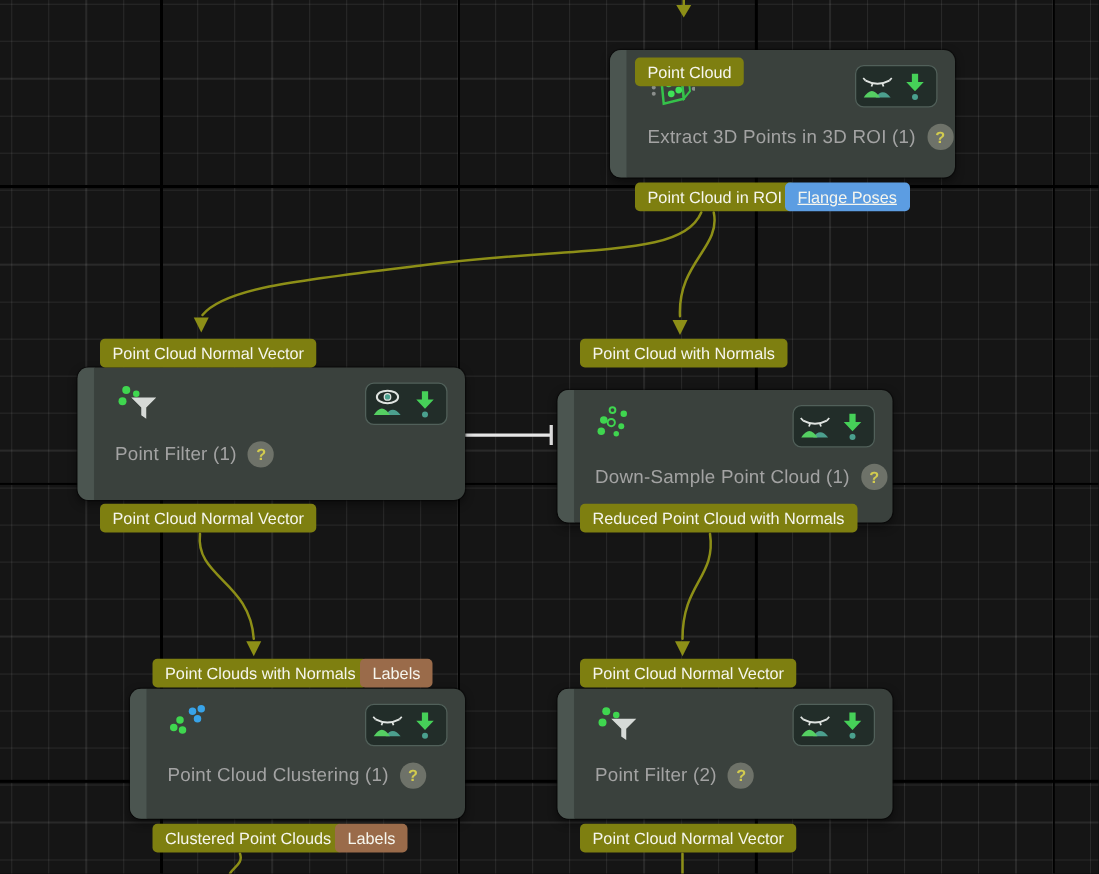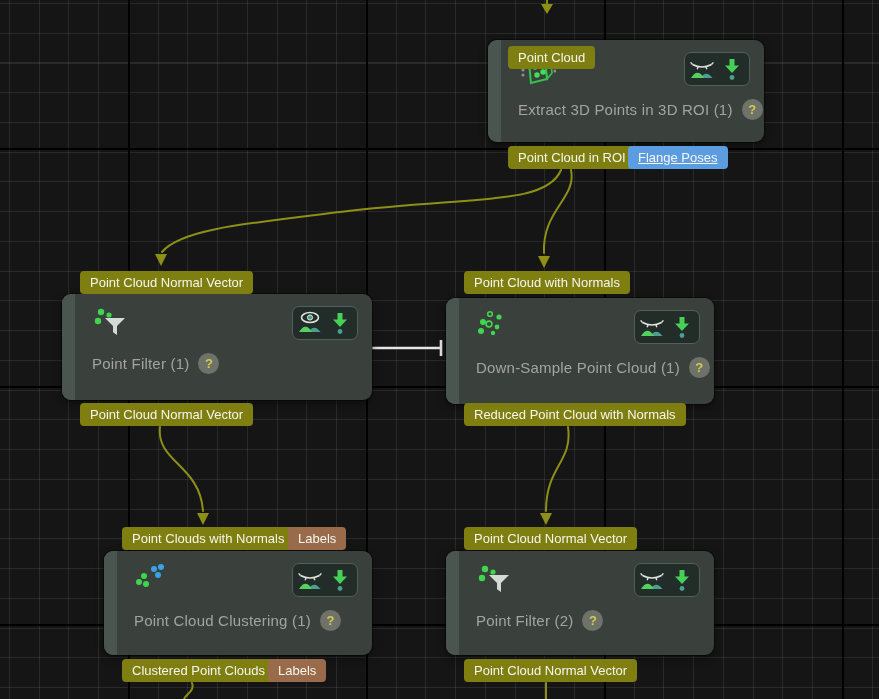--- a/index.html
+++ b/index.html
@@ -63,21 +63,21 @@
   #b-pcc-in1{left:122px;top:527px;}
   #b-pcc-in2{left:288px;top:527px;}
   #b-pcc-out1{left:122px;top:659px;}
   #b-pcc-out2{left:268px;top:659px;}
   #b-pf2-in{left:464px;top:527px;}
   #b-pf2-out{left:464px;top:659px;}
 
   
   #n-extract{left:488px;top:40px;width:276px;height:102px;}
   #n-pf1{left:62px;top:294px;width:310px;height:106px;}
-  #n-ds{left:446px;top:298px;width:268px;height:106px;}
+  #n-ds{left:446px;top:312px;width:268px;height:106px;}
   #n-pcc{left:104px;top:551px;width:268px;height:104px;}
   #n-pf2{left:446px;top:551px;width:268px;height:104px;}
 </style>
 </head>
 <body>
 
 <div class="canvas">
 
   <svg class="wires" width="879" height="699">
     <g stroke="#8d8f17" stroke-width="2" fill="none" stroke-linecap="round">

